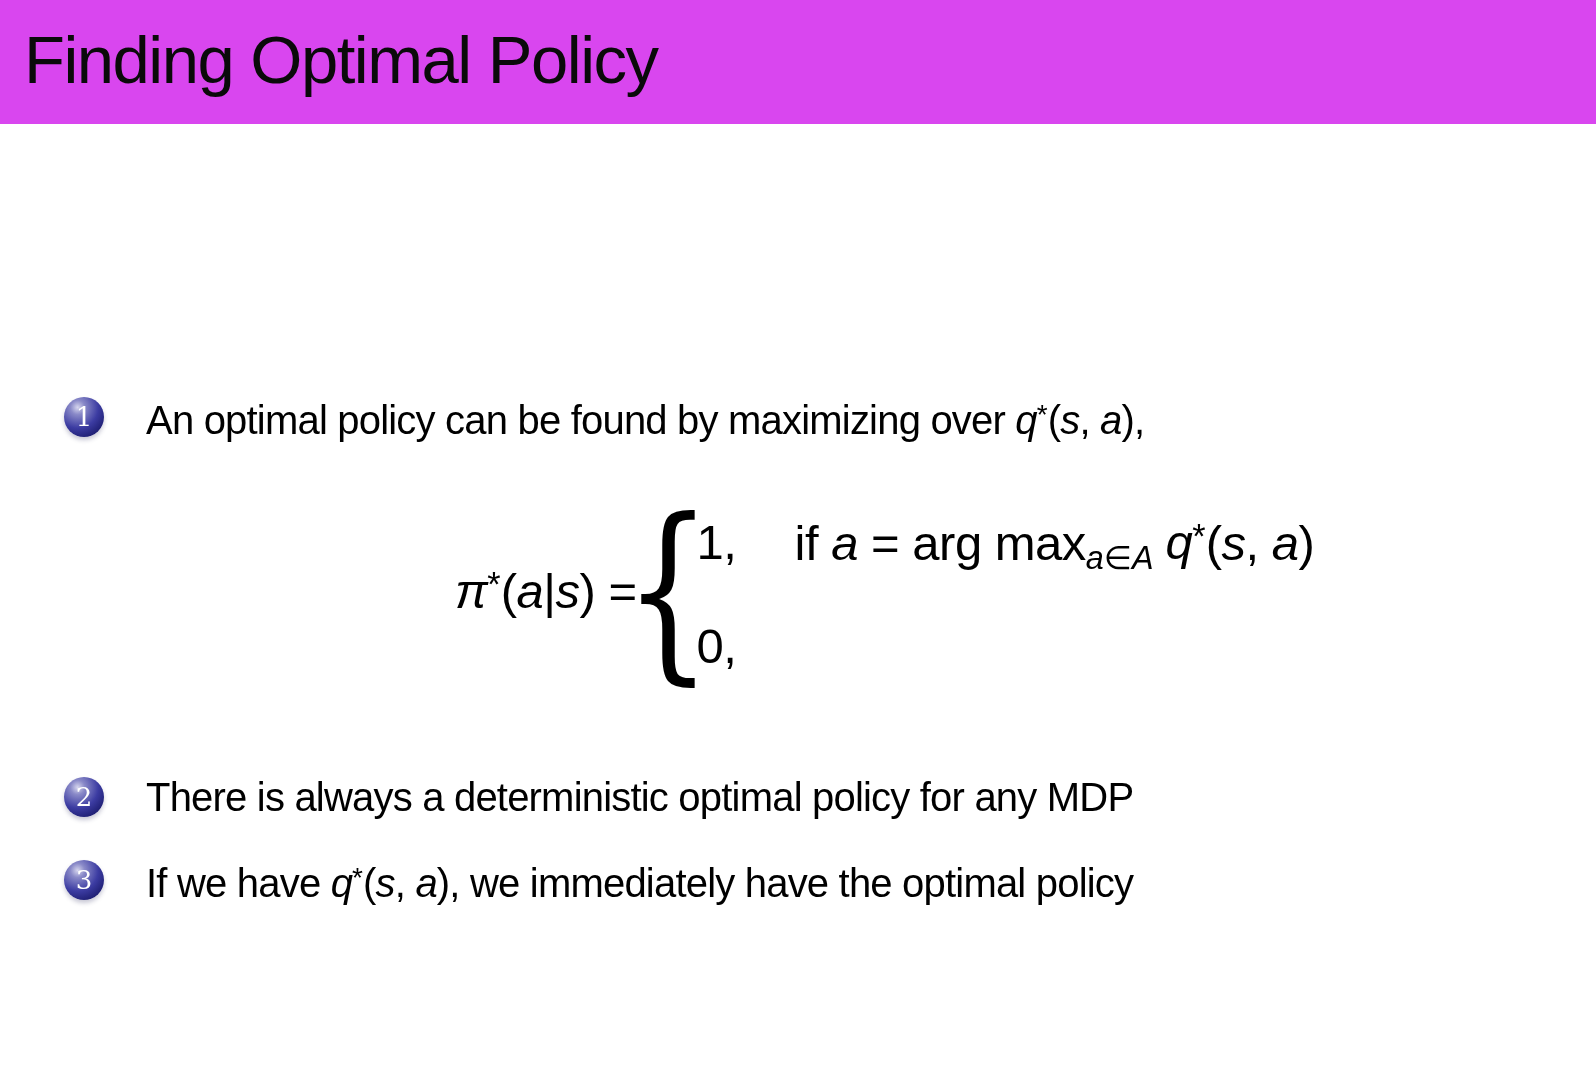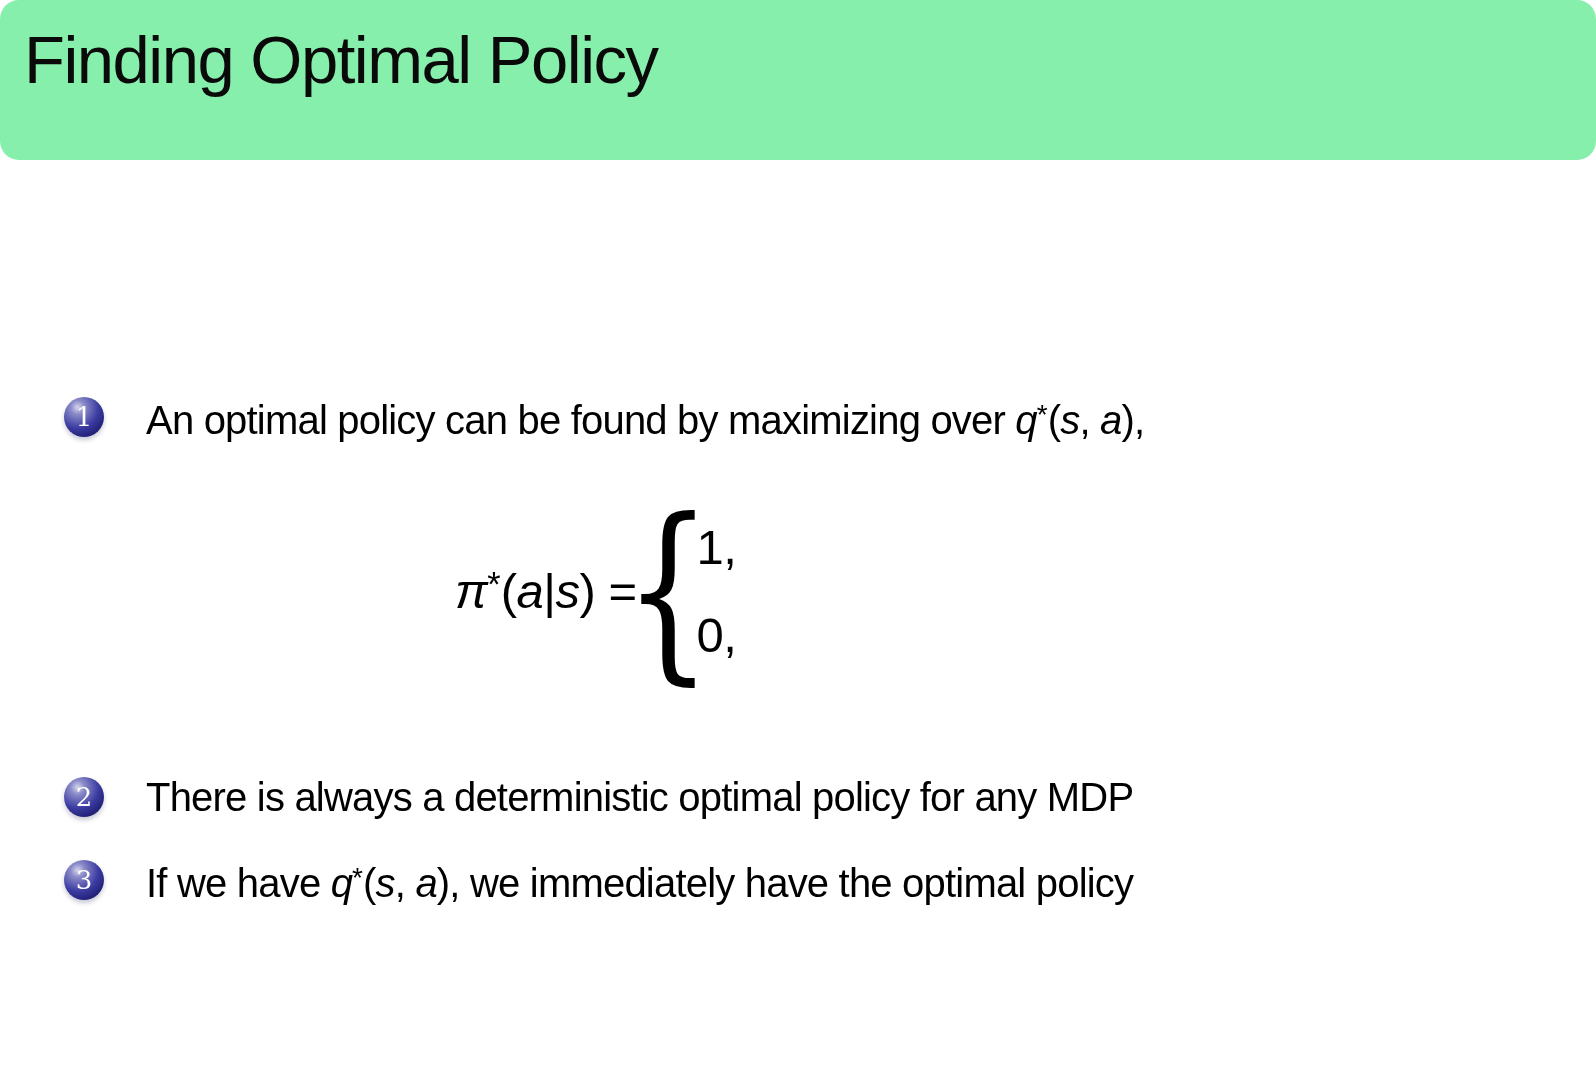--- a/index.html
+++ b/index.html
@@ -8,23 +8,22 @@
     width:1596px; height:1080px;
     font-family:"Liberation Sans", sans-serif;
     color:#000;
     position:relative;
     overflow:hidden;
   }
   .slide { position:absolute; top:0; left:0; width:1596px; height:1080px; background:#ffffff; }
 
   
   .header {
-    position:absolute; top:0; left:0; width:1596px; height:160px;
-    background:#86efac;
-    border-radius:19px;
+    position:absolute; top:0; left:0; width:1596px; height:124px;
+    background:#d946ef;
   }
   .title {
     position:absolute; left:24px; top:20px;
     font-size:67px; line-height:1.2; letter-spacing:-1.5px;
     color:#0a0a0a; white-space:nowrap;
   }
 
   
   .bullet {
     position:absolute; left:64px;
@@ -91,20 +90,21 @@
   </div>
 
   <div class="formula">
     <div class="f-lhs"><span class="mi">π</span><span class="msup">*</span><span>(</span><span class="mi">a</span><span>|</span><span class="mi">s</span><span>)</span><span> = </span></div>
     <div class="f-brace-box">
       <span class="f-brace">{</span>
     </div>
     <div class="f-cases">
       <div class="case-row">
         <span class="case-val">1,</span>
+        <span class="case-cond"><span>if </span><span class="mi">a</span><span> = </span><span>arg max</span><span class="msub"><span class="mi">a</span><span>∈</span><span class="mi">A</span></span><span class="mi gap-left">q</span><span class="msup">*</span><span>(</span><span class="mi">s</span><span>, </span><span class="mi">a</span><span>)</span></span>
       </div>
       <div class="case-row">
         <span class="case-val">0,</span>
       </div>
     </div>
   </div>
 
   <div class="bullet b2">
     <div class="badge">2</div>
     <div class="btext">There is always a deterministic optimal policy for any MDP</div>

